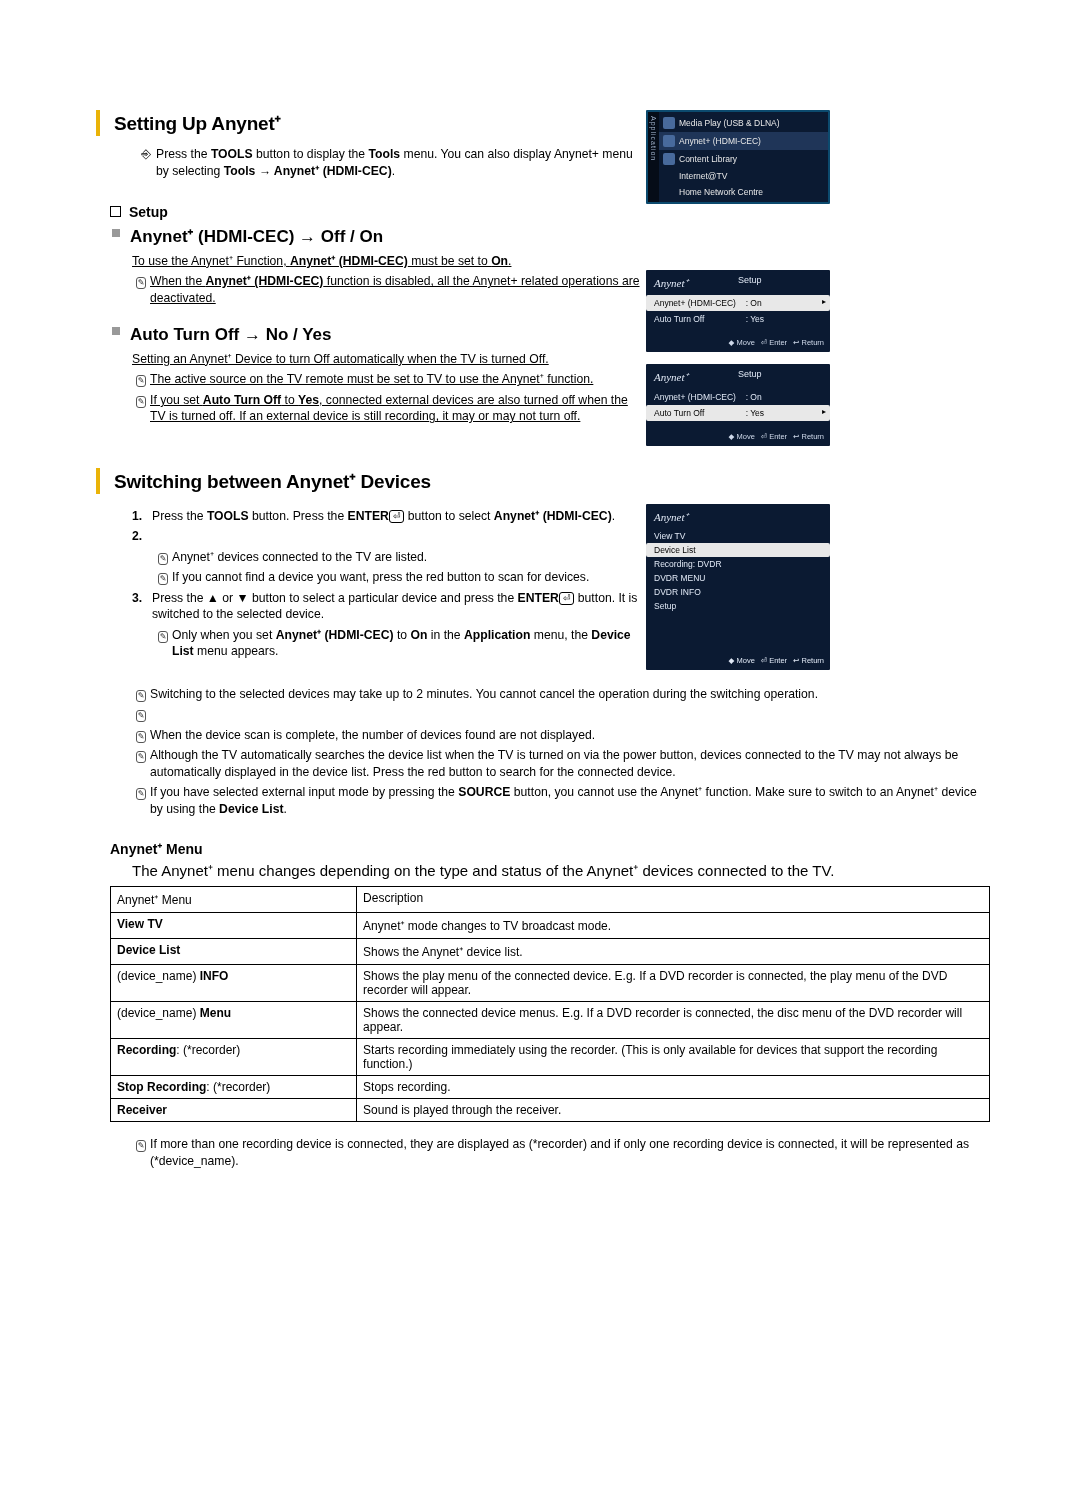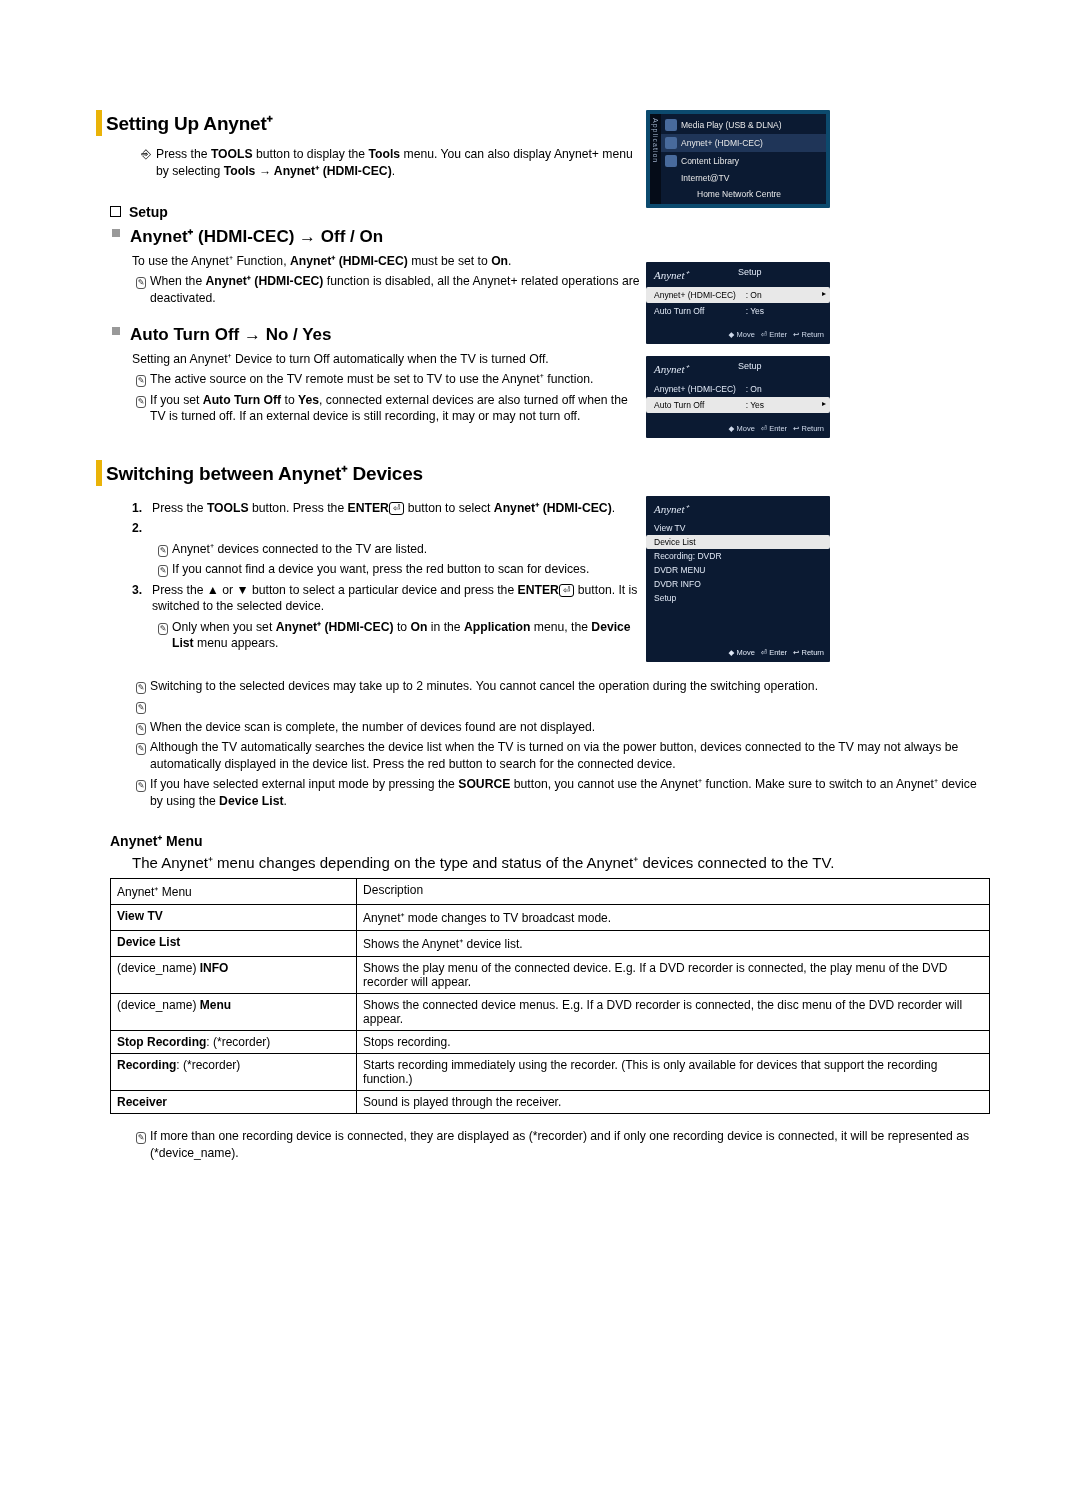--- a/index.html
+++ b/index.html
@@ -11,22 +11,22 @@
     color: #000;
   }
   .page {
     padding: 110px 90px 60px 110px;
     position: relative;
     min-height: 1378px;
   }
   .section-heading {
     font-size: 19px;
     font-weight: bold;
-    border-left: 6px solid #eab308;
-    padding-left: 4px;
+    border-left: 4px solid #eab308;
+    padding-left: 14px;
     margin: 0 0 10px -14px;
     letter-spacing: -0.2px;
   }
   .tools-row {
     display:flex;
     align-items:flex-start;
     font-size:12.2px;
     line-height:1.38;
     margin: 4px 0;
   }
@@ -34,31 +34,31 @@
     width:20px; flex-shrink:0; text-align:center; color:#000;
   }
   .subheading {
     font-size: 14px; font-weight:bold; margin: 24px 0 6px 0;
     display:flex; align-items:center;
   }
   .subheading .sq { width:9px;height:9px;border:1px solid #000;margin-right:8px; }
   .bullet-row { display:flex; font-size:17px; line-height:1.35; margin:4px 0; }
   .bullet-row .sq { width:8px;height:8px;background:#999;flex-shrink:0;margin:3px 10px 0 2px; }
   .bullet-row .text { flex:1; }
-  .indent1 { padding-left:22px; }
+  .indent1 { padding-left:22px;text-decoration:underline; }
   .num-row { display:flex; font-size:12.2px; line-height:1.35; margin:4px 0; }
   .num-row .n { width:20px;flex-shrink:0;font-weight:bold; }
   .note-row { display:flex; font-size:12.2px; line-height:1.35; margin:4px 0; }
   .note-row .ic { width:18px;flex-shrink:0;text-align:center; }
   .left-col { width: 530px; }
   .two-col { display:flex; }
   .right-col { margin-left: 6px; width: 184px; flex-shrink:0; }
   .osd {
     background:#0b1a32; color:#e8e8e8; font-size:8.5px;
-    border:4px solid #0c4a6e; border-radius:1px; 
+    border:2px solid #0c4a6e; border-radius:1px; margin-bottom:12px;
   }
   .osd .app-row { padding:3px 4px; display:flex; align-items:center; }
   .osd .app-row.sel { background:#1f3558; }
   .osd .app-ico { width:12px;height:12px;background:#486a9c;margin-right:4px;border-radius:2px; }
   .osd .side { display:flex; }
   .osd .vtab { writing-mode:vertical-rl; font-size:7px; padding:4px 2px; background:#050c18; color:#9fb0c9; letter-spacing:1px; }
   .osd .opts { flex:1; padding:2px 0; }
   .osd2 {
     background:#0b1a32; color:#e0e8f5; font-size:8.5px; border-radius:1px; margin-bottom:12px;
   }
@@ -145,21 +145,21 @@
                 <span class="app-ico"></span>
                 <span>Anynet+ (HDMI-CEC)</span>
               </div>
             <div class="app-row">
                 <span class="app-ico"></span>
                 <span>Content Library</span>
               </div>
             <div class="app-row" style="padding-left:20px;">
                 <span>Internet@TV</span>
               </div>
-            <div class="app-row" style="padding-left:36px;">
+            <div class="app-row" style="padding-left:20px;">
                 <span>Home Network Centre</span>
               </div>
           </div>
         </div>
       </div>
       <div style="height:54px;"></div>
 
       <div class="osd2">
         <div class="hdr">
             <span class="title-anynet">Anynet⁺</span>
@@ -278,28 +278,28 @@
         </tr>
     <tr>
           <td>(device_name) <b>INFO</b></td>
           <td>Shows the play menu of the connected device. E.g. If a DVD recorder is connected, the play menu of the DVD recorder will appear.</td>
         </tr>
     <tr>
           <td>(device_name) <b>Menu</b></td>
           <td>Shows the connected device menus. E.g. If a DVD recorder is connected, the disc menu of the DVD recorder will appear.</td>
         </tr>
     <tr>
+          <td><b>Recording</b>: (*recorder)</td>
+          <td>Starts recording immediately using the recorder. (This is only available for devices that support the recording function.)</td>
+        </tr>
+    <tr>
           <td><b>Stop Recording</b>: (*recorder)</td>
           <td>Stops recording.</td>
         </tr>
     <tr>
-          <td><b>Recording</b>: (*recorder)</td>
-          <td>Starts recording immediately using the recorder. (This is only available for devices that support the recording function.)</td>
-        </tr>
-    <tr>
           <td><b>Receiver</b></td>
           <td>Sound is played through the receiver.</td>
         </tr>
   </tbody>
     </table>
 
   <div class="note-row" style="margin:14px 0 0 22px;">
     <span class="ic"><span class="notesym">✎</span></span>
     <div>If more than one recording device is connected, they are displayed as (*recorder) and if only one recording device is connected, it will be represented as (*device_name).</div>
   </div>

